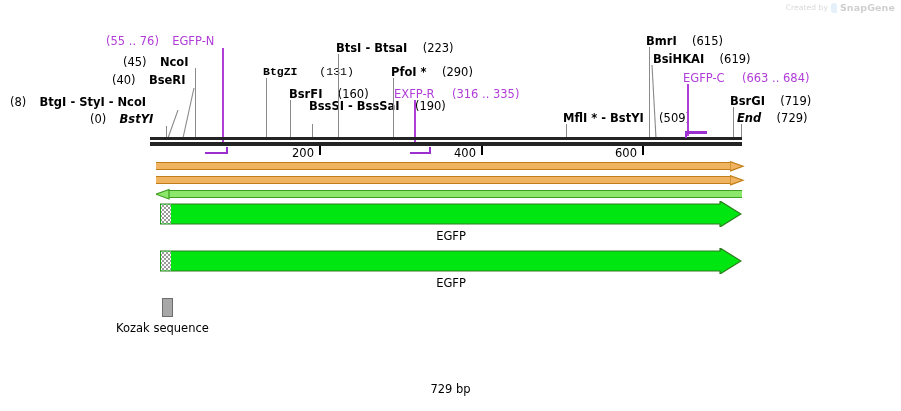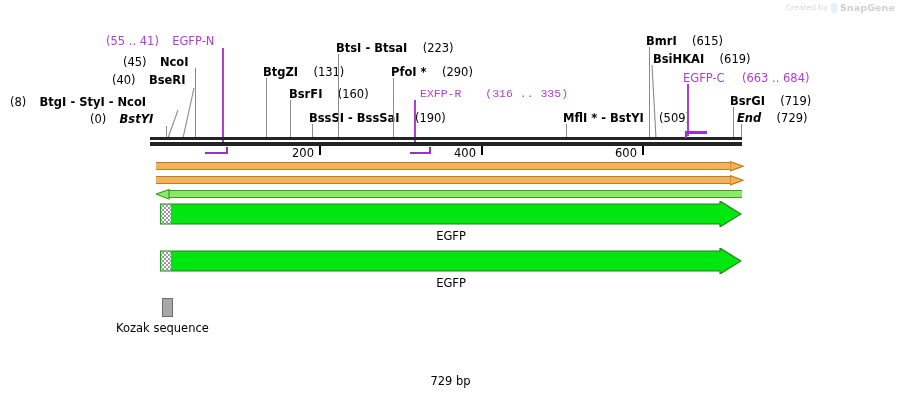--- a/index.html
+++ b/index.html
@@ -207,34 +207,34 @@
   }
   #plasmid-title {
     font-size: 14.5px;
     font-weight: bold;
     color: #000;
     letter-spacing: 0.1px;
   }
   #plasmid-size {
     font-size: 11.5px;
     color: #000;
-    margin-top: 4px;
+    margin-top: 12px;
   }
 </style>
 </head>
 <body>
 
 <div id="watermark">
   <span class="wm-created">Created by</span>
   <span class="wm-logo"></span>
   <span class="wm-name">SnapGene</span>
 </div>
 
 <div class="lbl purple" style="left:106px; top:35px;">
-  <span class="pos">(55 .. 41)</span>
+  <span class="pos">(55 .. 76)</span>
   <span style="display:inline-block;width:6px"></span>
   <span class="enz">EGFP-N</span>
 </div>
 
 <div class="lbl" style="left:123px; top:56px;">
   <span class="pos">(45)</span>
   <span style="display:inline-block;width:6px"></span>
   <span class="enz">NcoI</span>
 </div>
 
@@ -269,45 +269,45 @@
 </div>
 <div class="leader" style="left:195px; top:68px; height:70px;"></div>
 <div class="leader purple" style="left:222px; top:48px; height:96px;"></div>
 
 <div class="lbl" style="left:336px; top:42px;">
   <span class="enz">BtsI - BtsaI</span>
   <span style="display:inline-block;width:8px"></span>
   <span class="pos">(223)</span>
 </div>
 
-<div class="lbl" style="left:263px; top:66px;">
+<div class="lbl" style="left:263px; top:66px;font-family:Liberation Mono, monospace;">
   <span class="enz">BtgZI</span>
   <span style="display:inline-block;width:8px"></span>
   <span class="pos">(131)</span>
 </div>
 
 <div class="lbl" style="left:391px; top:66px;">
   <span class="enz">PfoI *</span>
   <span style="display:inline-block;width:8px"></span>
   <span class="pos">(290)</span>
 </div>
 
 <div class="lbl" style="left:289px; top:88px;">
   <span class="enz">BsrFI</span>
   <span style="display:inline-block;width:8px"></span>
   <span class="pos">(160)</span>
 </div>
 
-<div class="lbl purple" style="left:420px; top:88px;font-family:Liberation Mono, monospace;">
+<div class="lbl purple" style="left:394px; top:88px;">
   <span class="enz">EXFP-R</span>
   <span style="display:inline-block;width:10px"></span>
   <span class="pos">(316 .. 335)</span>
 </div>
 
-<div class="lbl" style="left:309px; top:112px;">
+<div class="lbl" style="left:309px; top:100px;">
   <span class="enz">BssSI - BssSaI</span>
   <span style="display:inline-block;width:8px"></span>
   <span class="pos">(190)</span>
 </div>
 
 <div class="leader" style="left:266px; top:78px; height:60px;"></div>
 <div class="leader" style="left:290px; top:100px; height:38px;"></div>
 <div class="leader" style="left:312px; top:124px; height:14px;"></div>
 <div class="leader" style="left:338px; top:54px; height:84px;"></div>
 <div class="leader" style="left:393px; top:78px; height:60px;"></div>

